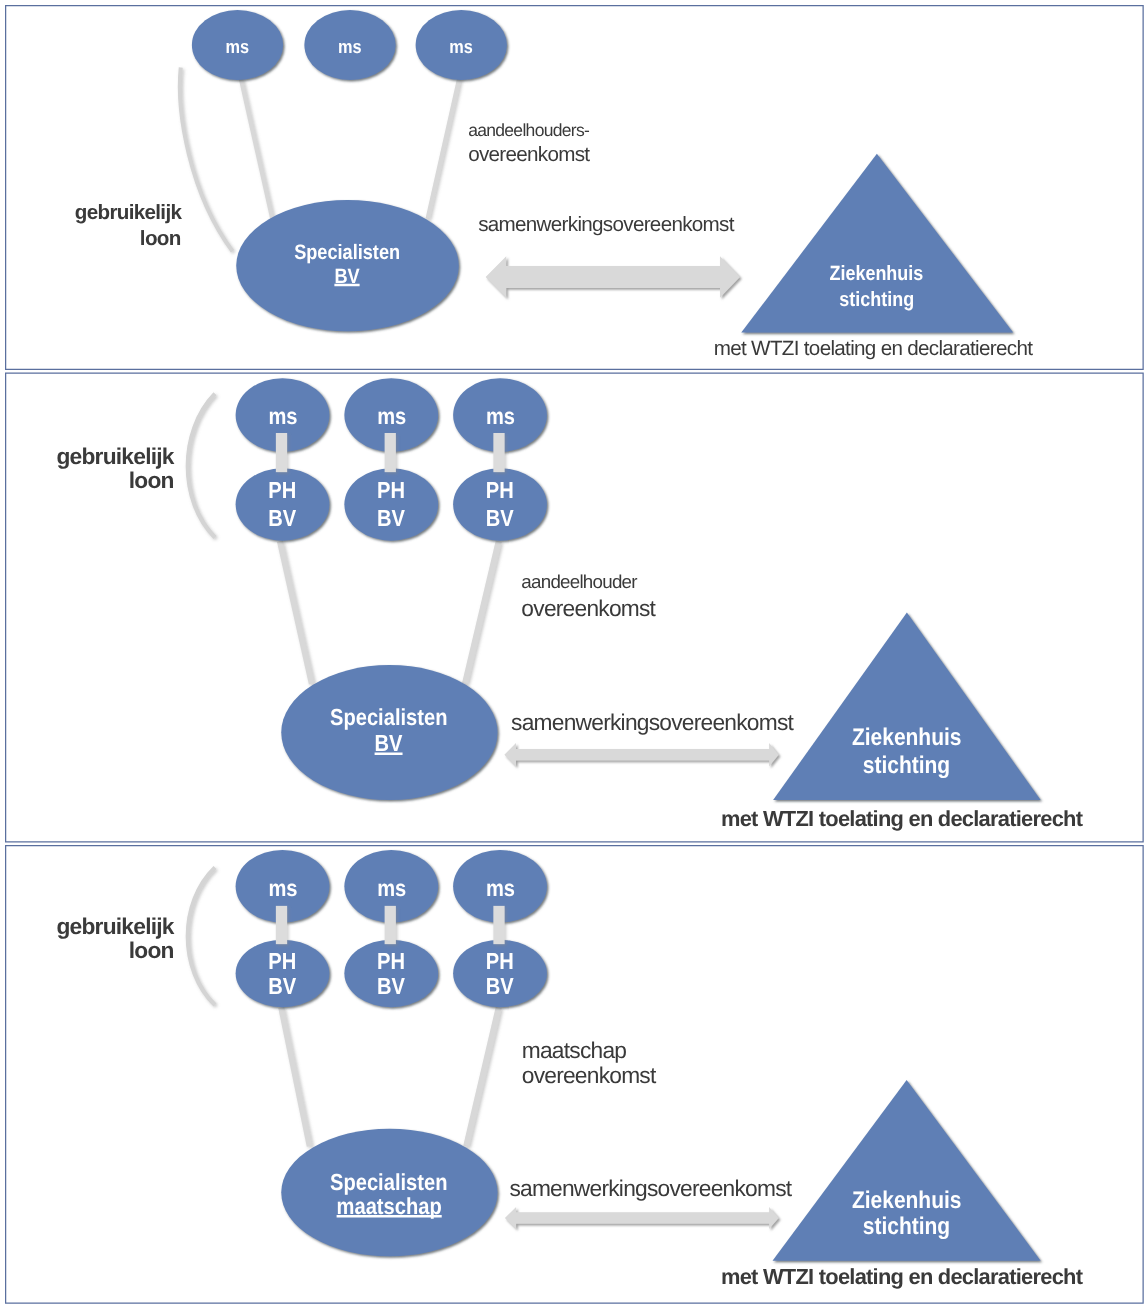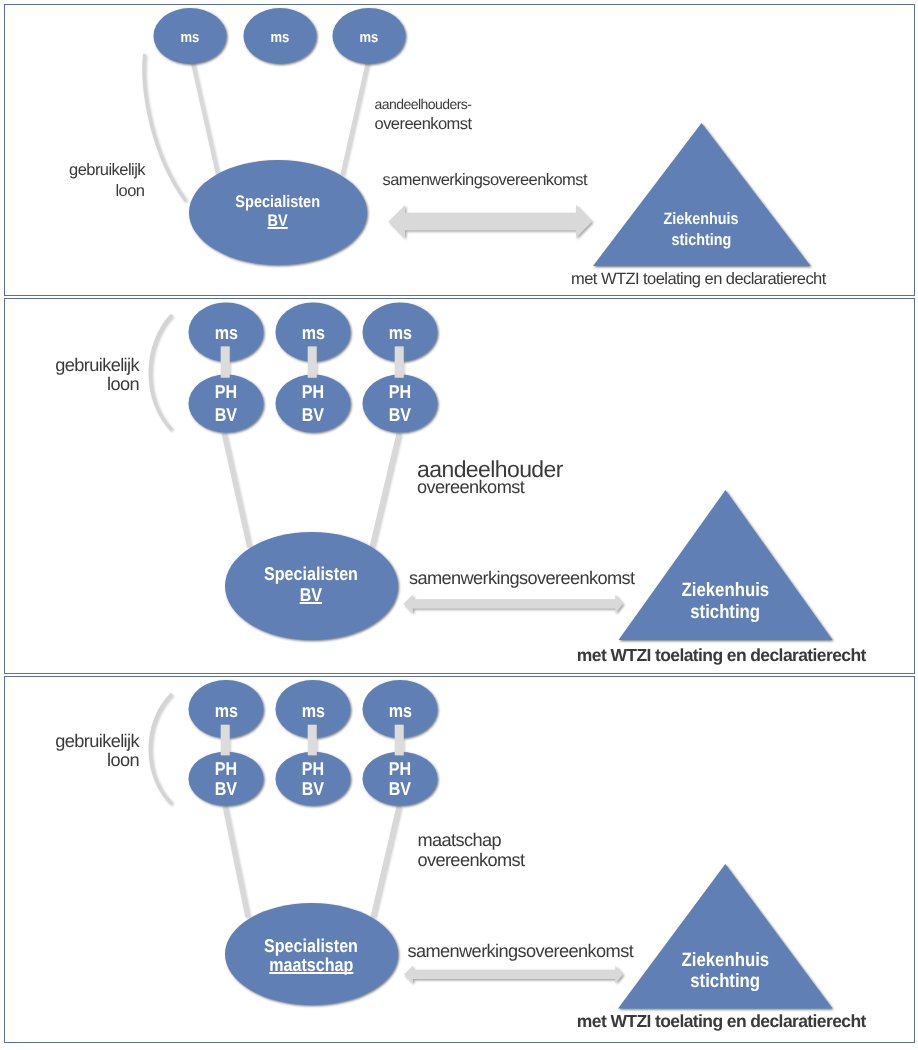--- a/index.html
+++ b/index.html
@@ -4,21 +4,21 @@
 <title>Organisatiestructuren</title>
 <style>
   html,body{margin:0;padding:0;background:#fff;}
   body{width:918px;height:1050px;font-family:"Liberation Sans",sans-serif;overflow:hidden;-webkit-font-smoothing:antialiased;text-rendering:geometricPrecision;}
   #stage{position:relative;width:918px;height:1050px;background:#fff;}
   .panel{position:absolute;left:3.6px;width:911.8px;border:1.6px solid #5a6f9e;box-sizing:border-box;background:#fff;}
   .svgl{position:absolute;left:0;top:0;width:918px;height:1050px;pointer-events:none;}
   .lbl{position:absolute;color:#3a3a3a;white-space:nowrap;line-height:1;}
   .node-text{position:absolute;color:#ffffff;font-weight:bold;white-space:nowrap;line-height:1;text-align:center;}
   .sx{display:inline-block;transform:scaleX(0.87);transform-origin:center;}
-  .lblr{text-align:right;}
+  .lblr{text-align:right;font-weight:bold;}
   .u{text-decoration:underline;text-underline-offset:1px;text-decoration-thickness:1.6px;text-decoration-skip-ink:none;}
 </style>
 </head>
 <body>
 
 <div id="stage">
 
   <div class="panel" style="top:3.6px;height:292px;"></div>
   <div class="panel" style="top:297.5px;height:376px;"></div>
   <div class="panel" style="top:675.6px;height:367px;"></div>
@@ -111,21 +111,21 @@
     <div class="node-text" style="left:268px;top:405.54px;width:90px;font-size:18.5px;"><span class="sx">BV</span></div>
     <div class="node-text" style="left:355px;top:324.04px;width:90px;font-size:18.5px;"><span class="sx">ms</span></div>
     <div class="node-text" style="left:355px;top:383.24px;width:90px;font-size:18.5px;"><span class="sx">PH</span></div>
     <div class="node-text" style="left:355px;top:405.54px;width:90px;font-size:18.5px;"><span class="sx">BV</span></div>
     <div class="node-text" style="left:216px;top:565.04px;width:190px;font-size:18.5px;"><span class="sx">Specialisten</span></div>
     <div class="node-text" style="left:216px;top:585.84px;width:190px;font-size:18.5px;"><span class="sx u">BV</span></div>
     <div class="node-text" style="left:630px;top:580.96px;width:190px;font-size:19.3px;"><span class="sx">Ziekenhuis</span></div>
     <div class="node-text" style="left:630px;top:602.86px;width:190px;font-size:19.3px;"><span class="sx">stichting</span></div>
     <div class="lbl lblr" style="right:779px;top:355.79px;font-size:18.2px;letter-spacing:-0.6px;">gebruikelijk</div>
     <div class="lbl lblr" style="right:779px;top:375.39px;font-size:18.2px;letter-spacing:-0.6px;">loon</div>
-    <div class="lbl" style="left:417.1px;top:458.49px;font-size:23px;letter-spacing:-0.6px;">aandeelhouder</div>
+    <div class="lbl" style="left:417.1px;top:458.49px;font-size:15px;letter-spacing:-0.6px;">aandeelhouder</div>
     <div class="lbl" style="left:417.1px;top:478.29px;font-size:18.2px;letter-spacing:-0.6px;">overeenkomst</div>
     <div class="lbl" style="left:408.9px;top:569.19px;font-size:18.2px;letter-spacing:-0.6px;">samenwerkingsovereenkomst</div>
     <div class="lbl" style="left:576.8px;top:647.38px;font-size:17.5px;letter-spacing:-0.6px;font-weight:bold;">met WTZI toelating en declaratierecht</div>
 
     <div class="node-text" style="left:181px;top:702.24px;width:90px;font-size:18.5px;"><span class="sx">ms</span></div>
     <div class="node-text" style="left:181px;top:759.74px;width:90px;font-size:18.5px;"><span class="sx">PH</span></div>
     <div class="node-text" style="left:181px;top:780.14px;width:90px;font-size:18.5px;"><span class="sx">BV</span></div>
     <div class="node-text" style="left:268px;top:702.24px;width:90px;font-size:18.5px;"><span class="sx">ms</span></div>
     <div class="node-text" style="left:268px;top:759.74px;width:90px;font-size:18.5px;"><span class="sx">PH</span></div>
     <div class="node-text" style="left:268px;top:780.14px;width:90px;font-size:18.5px;"><span class="sx">BV</span></div>

